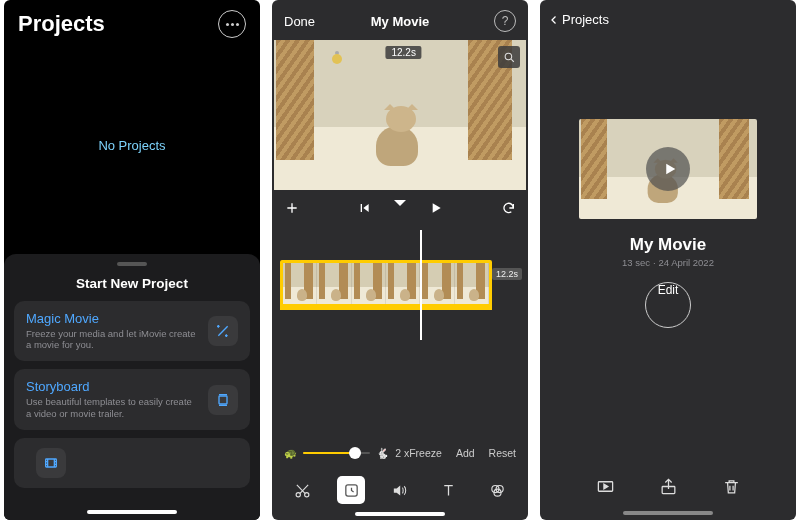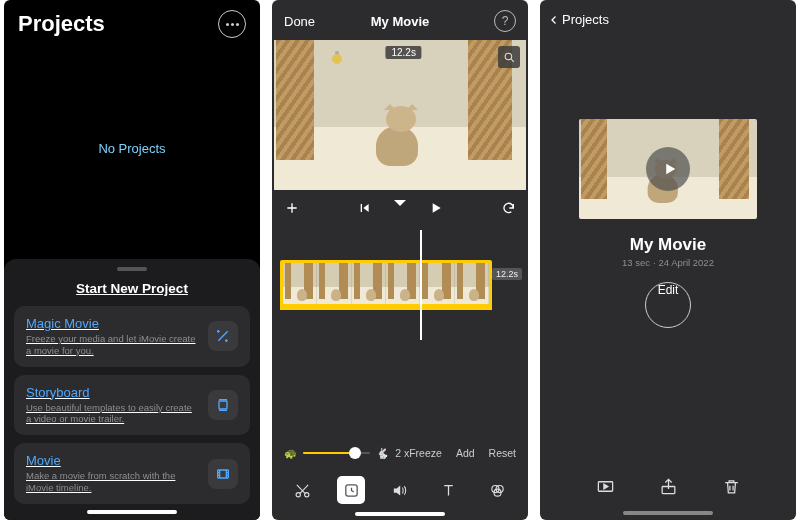--- a/index.html
+++ b/index.html
@@ -18,21 +18,21 @@
   .phone{flex:1;height:520px;border-radius:6px;overflow:hidden;position:relative;display:flex;flex-direction:column;min-width:0;}
 
   
   .p1{background:var(--bg0);}
   .p1 .hdr{display:flex;align-items:center;justify-content:space-between;padding:10px 14px 0 14px;}
   .p1 .hdr h1{font-size:22px;font-weight:700;margin:0;}
   .more-btn{width:26px;height:26px;border:1.5px solid #ccc;border-radius:50%;display:flex;align-items:center;justify-content:center;}
   .dots{display:flex;gap:2px;}
   .dots span{width:3px;height:3px;border-radius:50%;background:#ccc;}
   .empty{flex:1;display:flex;align-items:center;justify-content:center;color:#7dd3fc;font-size:13px;}
-  .sheet{background:var(--bg1);border-top-left-radius:12px;border-top-right-radius:12px;padding:6px 10px 16px 10px;text-decoration:underline;}
+  .sheet{background:var(--bg1);border-top-left-radius:12px;border-top-right-radius:12px;padding:6px 10px 32px 10px;}
   .grab{width:30px;height:4px;background:#555;border-radius:2px;margin:2px auto 10px auto;}
   .sheet-title{text-align:center;color:#fff;font-size:13.5px;font-weight:600;margin-bottom:10px;}
   .opt{background:var(--bg2);border-radius:10px;padding:10px 12px;display:flex;align-items:center;justify-content:space-between;margin-bottom:8px;}
   .opt:last-child{margin-bottom:0;}
   .opt .txt{flex:1;min-width:0;}
   .opt-title{color:var(--accent);font-size:13px;font-weight:500;margin-bottom:2px;}
   .opt-sub{color:var(--muted);font-size:9.5px;line-height:1.25;}
   .opt-icn{width:30px;height:30px;border-radius:8px;background:var(--bg3);color:var(--accent);display:flex;align-items:center;justify-content:center;margin-left:10px;flex-shrink:0;}
   .opt-icn svg{width:16px;height:16px;}
   .home-ind{width:90px;height:4px;border-radius:2px;margin:0 auto;position:absolute;left:0;right:0;}
@@ -142,24 +142,20 @@
         </div>
         <div class="opt-icn">
           <svg viewBox="0 0 24 24" fill="none" stroke="currentColor" stroke-width="2">
               <rect x="6" y="6" width="12" height="12" rx="1"></rect>
               <path d="M6 4h12M6 20h12"></path>
             </svg>
         </div>
       </div>
 
       <div class="opt">
-        <div class="txt">
-          <div class="opt-title">Movie</div>
-          <div class="opt-sub">Make a movie from scratch with the iMovie timeline.</div>
-        </div>
         <div class="opt-icn">
           <svg viewBox="0 0 24 24" fill="none" stroke="currentColor" stroke-width="2">
               <rect x="4" y="6" width="16" height="12" rx="1"></rect>
               <path d="M7 6v12M17 6v12M4 10h3M4 14h3M17 10h3M17 14h3"></path>
             </svg>
         </div>
       </div>
     </div>
     <div class="home-ind" style="bottom:6px;background:#fff;"></div>
   </div>

